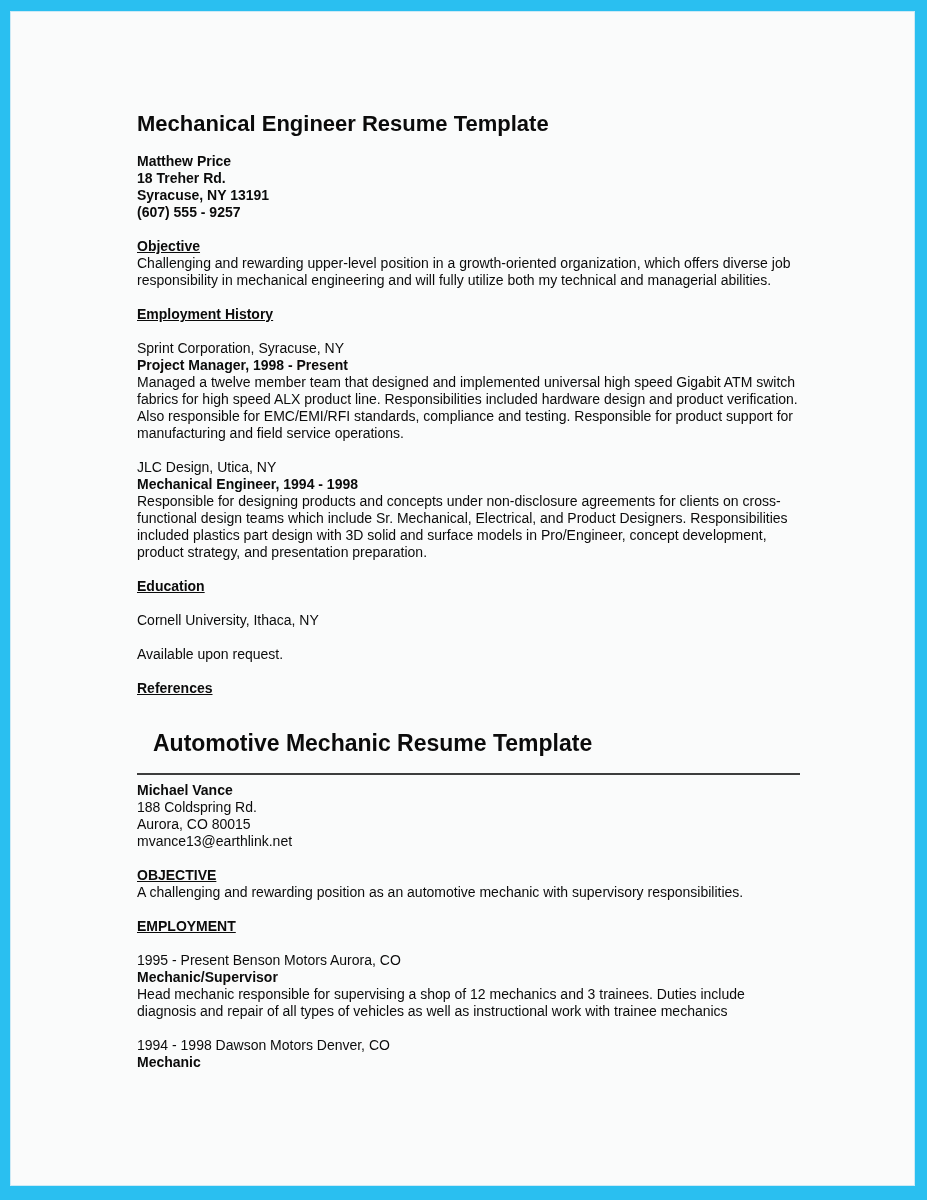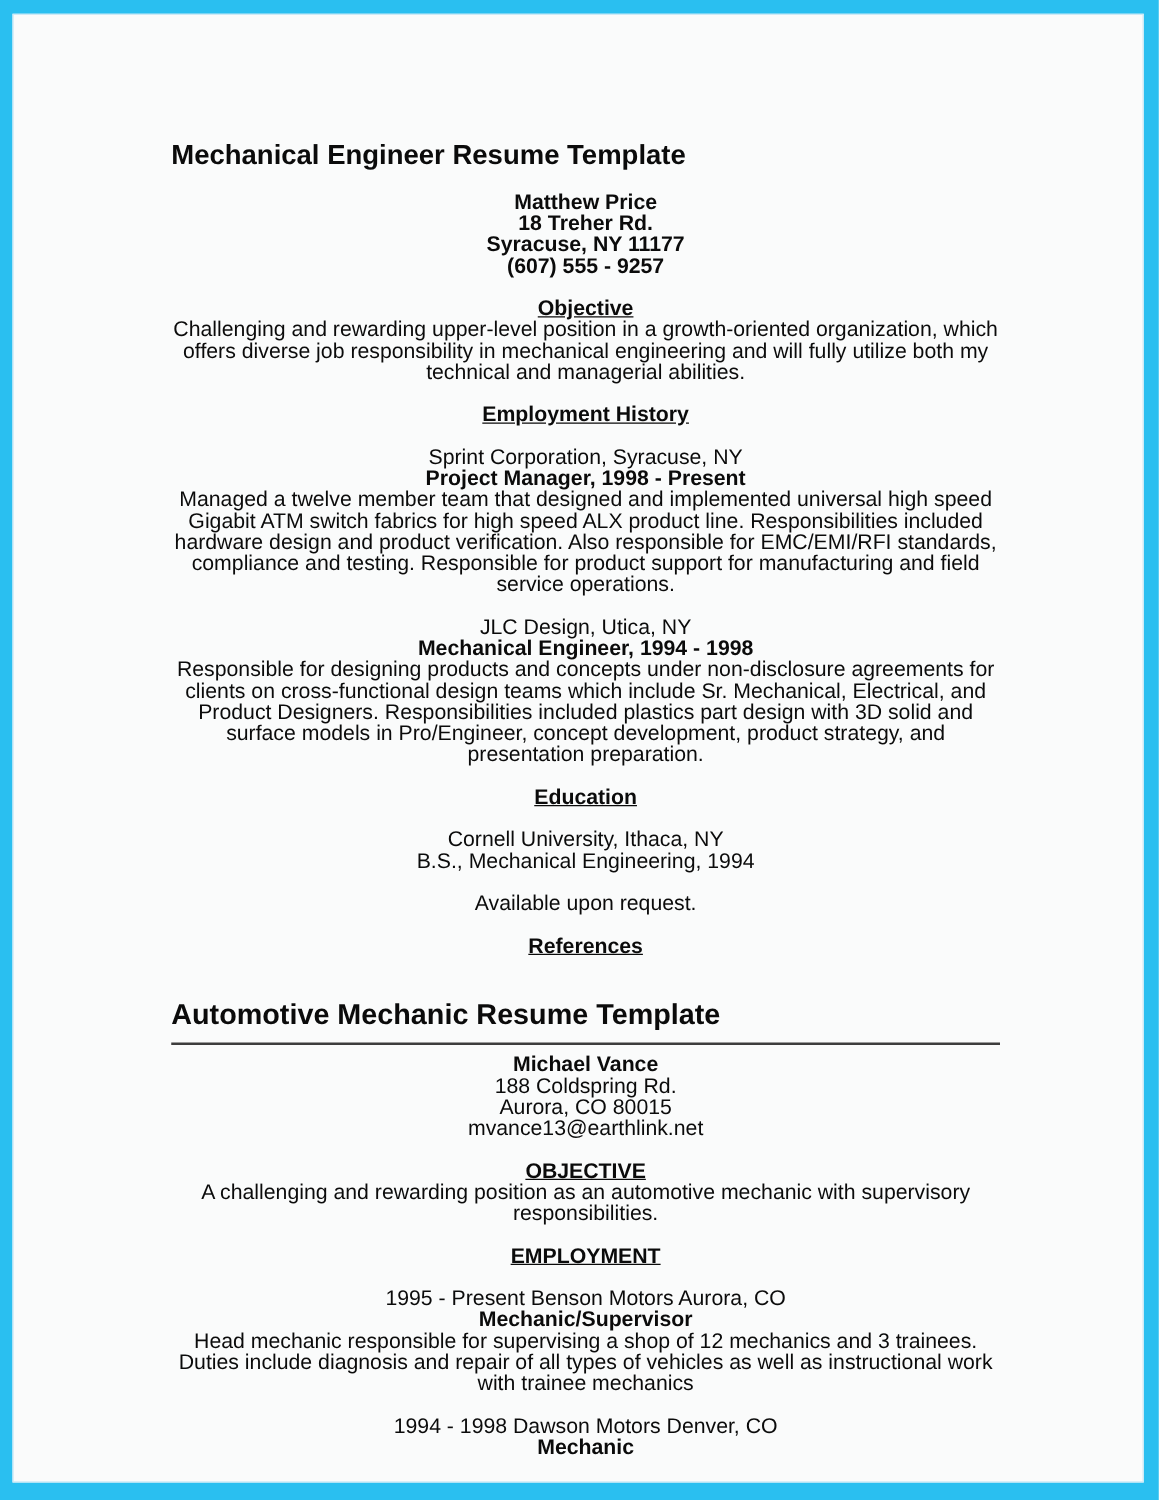--- a/index.html
+++ b/index.html
@@ -32,32 +32,31 @@
   }
   .title {
     font-size: 22px;
     font-weight: bold;
     margin: 0 0 16px 0;
     letter-spacing: 0;
   }
   .title2 {
     font-size: 23px;
     font-weight: bold;
-    margin: 0;
+    margin: 16px;
   }
   .title-rule {
     height: 2px;
     background: #3d3d3d;
     margin: 9px 0 7px 0;
   }
   .block {
-    font-size: 17px;
+    font-size: 14px;
     line-height: 17px;
     margin: 0 0 17px 0;
-    text-align: center;
   }
   .bold {
     font-weight: bold;
   }
   .heading {
     font-weight: bold;
     text-decoration: underline;
   }
   .resume2 {
     margin-top: 33px;
@@ -68,21 +67,21 @@
 
 <div class="frame">
   <div class="page">
 
     <section>
       <h1 class="title">Mechanical Engineer Resume Template</h1>
 
       <div class="block bold">
         <div>Matthew Price</div>
         <div>18 Treher Rd.</div>
-        <div>Syracuse, NY 11177</div>
+        <div>Syracuse, NY 13191</div>
         <div>(607) 555 - 9257</div>
       </div>
 
       <div class="block">
         <div class="heading">Objective</div>
         <div>Challenging and rewarding upper-level position in a growth-oriented organization, which offers diverse job responsibility in mechanical engineering and will fully utilize both my technical and managerial abilities.</div>
       </div>
 
       <div class="block heading">Employment History</div>
 
@@ -95,21 +94,20 @@
       <div class="block">
         <div>JLC Design, Utica, NY</div>
         <div class="bold">Mechanical Engineer, 1994 - 1998</div>
         <div>Responsible for designing products and concepts under non-disclosure agreements for clients on cross-functional design teams which include Sr. Mechanical, Electrical, and Product Designers. Responsibilities included plastics part design with 3D solid and surface models in Pro/Engineer, concept development, product strategy, and presentation preparation.</div>
       </div>
 
       <div class="block heading">Education</div>
 
       <div class="block">
         <div>Cornell University, Ithaca, NY</div>
-        <div>B.S., Mechanical Engineering, 1994</div>
       </div>
 
       <div class="block">Available upon request.</div>
 
       <div class="block heading">References</div>
     </section>
 
     <section class="resume2">
       <h1 class="title2">Automotive Mechanic Resume Template</h1>
       <div class="title-rule"></div>

